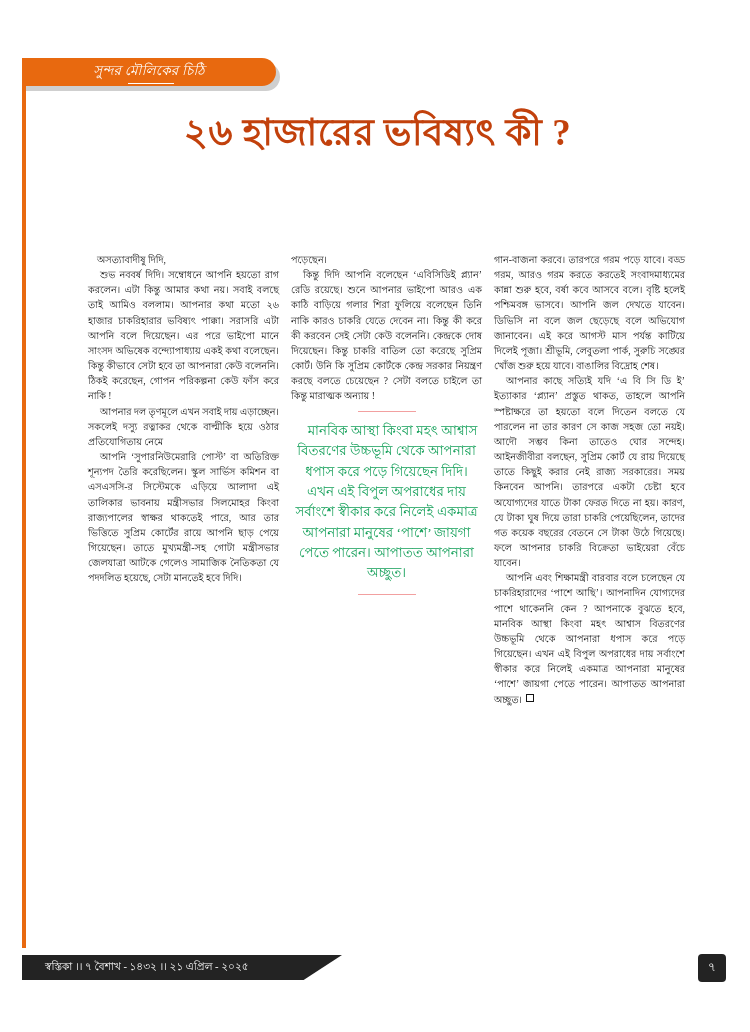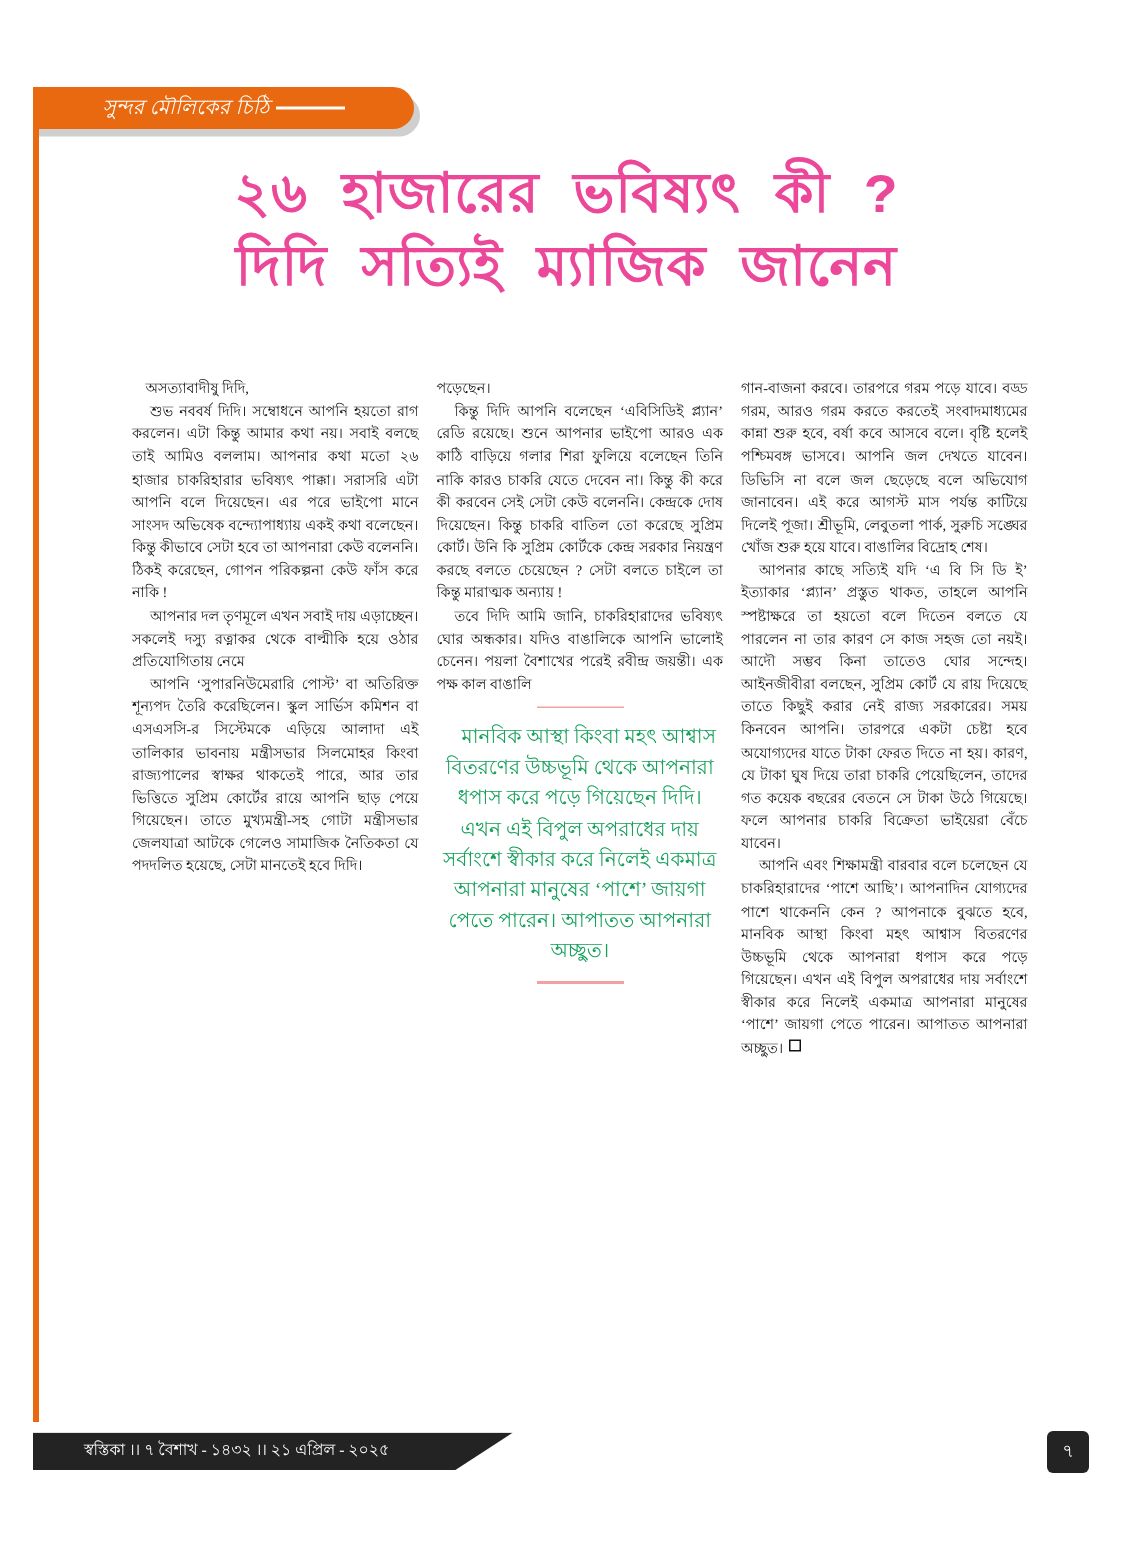--- a/index.html
+++ b/index.html
@@ -51,20 +51,21 @@
     position: absolute;
     left: 0;
     top: 0;
     width: 254px;
     height: 28px;
     background: #e8690f;
     border-radius: 0 16px 16px 0;
     display: flex;
     align-items: center;
     justify-content: center;
+    flex-direction: column;
   }
   .kicker-text {
     color: #ffffff;
     font-size: 13.5px;
     font-style: italic;
     letter-spacing: .2px;
     white-space: nowrap;
     font-family: "Liberation Serif", "DejaVu Serif", serif;
   }
   .kicker-line {
@@ -78,23 +79,23 @@
 
   
   .headline {
     position: absolute;
     left: 70px;
     top: 112px;
     width: 615px;
     text-align: center;
   }
   .headline-line {
-    font-family: Liberation Mono, monospace;
+    font-family: Liberation Serif, serif;
     font-weight: bold;
-    color: #ec4899;
+    color: #c2410c;
     line-height: 1.12;
     letter-spacing: .5px;
     white-space: nowrap;
   }
   .headline-line.l1 { font-size: 37px; }
   .headline-line.l2 { font-size: 37px; margin-top: 8px; }
 
   
   .columns {
     position: absolute;
@@ -161,21 +162,21 @@
     width: 320px;
     height: 25px;
     background: #232323;
     clip-path: polygon(0 0, 100% 0, 88% 100%, 0 100%);
     display: flex;
     align-items: center;
   }
   .footer-text {
     color: #ffffff;
     font-size: 10.5px;
-    padding-left: 34px;
+    padding-left: 23px;
     white-space: nowrap;
     font-family: "Liberation Serif", "DejaVu Serif", serif;
   }
   .page-number {
     position: absolute;
     right: 24px;
     bottom: 50px;
     width: 28px;
     height: 28px;
     background: #232323;
@@ -198,36 +199,34 @@
   <div class="kicker-wrap">
     <div class="kicker-shadow"></div>
     <div class="kicker">
       <span class="kicker-text">সুন্দর মৌলিকের চিঠি</span>
       <span class="kicker-line"></span>
     </div>
   </div>
 
   <div class="headline">
     <div class="headline-line l1">২৬ হাজারের ভবিষ্যৎ কী ?</div>
-    <div class="headline-line l2">দিদি সত্যিই ম্যাজিক জানেন</div>
   </div>
 
   <div class="columns">
 
     <div class="col">
       <p class="salut">অসত্যাবাদীষু দিদি,</p>
       <p>শুভ নববর্ষ দিদি। সম্বোধনে আপনি হয়তো রাগ করলেন। এটা কিন্তু আমার কথা নয়। সবাই বলছে তাই আমিও বললাম। আপনার কথা মতো ২৬ হাজার চাকরিহারার ভবিষ্যৎ পাক্কা। সরাসরি এটা আপনি বলে দিয়েছেন। এর পরে ভাইপো মানে সাংসদ অভিষেক বন্দ্যোপাধ্যায় একই কথা বলেছেন। কিন্তু কীভাবে সেটা হবে তা আপনারা কেউ বলেননি। ঠিকই করেছেন, গোপন পরিকল্পনা কেউ ফাঁস করে নাকি !</p>
       <p>আপনার দল তৃণমূলে এখন সবাই দায় এড়াচ্ছেন। সকলেই দস্যু রত্নাকর থেকে বাল্মীকি হয়ে ওঠার প্রতিযোগিতায় নেমে</p>
       <p>আপনি ‘সুপারনিউমেরারি পোস্ট’ বা অতিরিক্ত শূন্যপদ তৈরি করেছিলেন। স্কুল সার্ভিস কমিশন বা এসএসসি-র সিস্টেমকে এড়িয়ে আলাদা এই তালিকার ভাবনায় মন্ত্রীসভার সিলমোহর কিংবা রাজ্যপালের স্বাক্ষর থাকতেই পারে, আর তার ভিত্তিতে সুপ্রিম কোর্টের রায়ে আপনি ছাড় পেয়ে গিয়েছেন। তাতে মুখ্যমন্ত্রী-সহ গোটা মন্ত্রীসভার জেলযাত্রা আটকে গেলেও সামাজিক নৈতিকতা যে পদদলিত হয়েছে, সেটা মানতেই হবে দিদি।</p>
     </div>
 
     <div class="col">
       <p class="noindent">পড়েছেন।</p>
       <p>কিন্তু দিদি আপনি বলেছেন ‘এবিসিডিই প্ল্যান’ রেডি রয়েছে। শুনে আপনার ভাইপো আরও এক কাঠি বাড়িয়ে গলার শিরা ফুলিয়ে বলেছেন তিনি নাকি কারও চাকরি যেতে দেবেন না। কিন্তু কী করে কী করবেন সেই সেটা কেউ বলেননি। কেন্দ্রকে দোষ দিয়েছেন। কিন্তু চাকরি বাতিল তো করেছে সুপ্রিম কোর্ট। উনি কি সুপ্রিম কোর্টকে কেন্দ্র সরকার নিয়ন্ত্রণ করছে বলতে চেয়েছেন ? সেটা বলতে চাইলে তা কিন্তু মারাত্মক অন্যায় !</p>
-      <p>তবে দিদি আমি জানি, চাকরিহারাদের ভবিষ্যৎ ঘোর অন্ধকার। যদিও বাঙালিকে আপনি ভালোই চেনেন। পয়লা বৈশাখের পরেই রবীন্দ্র জয়ন্তী। এক পক্ষ কাল বাঙালি</p>
       <div class="pq-rule-top"></div>
       <p class="pullquote">মানবিক আস্থা কিংবা মহৎ আশ্বাস বিতরণের উচ্চভূমি থেকে আপনারা ধপাস করে পড়ে গিয়েছেন দিদি। এখন এই বিপুল অপরাধের দায় সর্বাংশে স্বীকার করে নিলেই একমাত্র আপনারা মানুষের ‘পাশে’ জায়গা পেতে পারেন। আপাতত আপনারা অচ্ছুত।</p>
       <div class="pq-rule-bottom"></div>
     </div>
 
     <div class="col">
       <p class="noindent">গান-বাজনা করবে। তারপরে গরম পড়ে যাবে। বড্ড গরম, আরও গরম করতে করতেই সংবাদমাধ্যমের কান্না শুরু হবে, বর্ষা কবে আসবে বলে। বৃষ্টি হলেই পশ্চিমবঙ্গ ভাসবে। আপনি জল দেখতে যাবেন। ডিভিসি না বলে জল ছেড়েছে বলে অভিযোগ জানাবেন। এই করে আগস্ট মাস পর্যন্ত কাটিয়ে দিলেই পূজা। শ্রীভূমি, লেবুতলা পার্ক, সুরুচি সঙ্ঘের খোঁজ শুরু হয়ে যাবে। বাঙালির বিদ্রোহ শেষ।</p>
       <p>আপনার কাছে সত্যিই যদি ‘এ বি সি ডি ই’ ইত্যাকার ‘প্ল্যান’ প্রস্তুত থাকত, তাহলে আপনি স্পষ্টাক্ষরে তা হয়তো বলে দিতেন বলতে যে পারলেন না তার কারণ সে কাজ সহজ তো নয়ই। আদৌ সম্ভব কিনা তাতেও ঘোর সন্দেহ। আইনজীবীরা বলছেন, সুপ্রিম কোর্ট যে রায় দিয়েছে তাতে কিছুই করার নেই রাজ্য সরকারের। সময় কিনবেন আপনি। তারপরে একটা চেষ্টা হবে অযোগ্যদের যাতে টাকা ফেরত দিতে না হয়। কারণ, যে টাকা ঘুষ দিয়ে তারা চাকরি পেয়েছিলেন, তাদের গত কয়েক বছরের বেতনে সে টাকা উঠে গিয়েছে। ফলে আপনার চাকরি বিক্রেতা ভাইয়েরা বেঁচে যাবেন।</p>
       <p><span>আপনি এবং শিক্ষামন্ত্রী বারবার বলে চলেছেন যে চাকরিহারাদের ‘পাশে আছি’। আপনাদিন যোগ্যদের পাশে থাকেননি কেন ? আপনাকে বুঝতে হবে, মানবিক আস্থা কিংবা মহৎ আশ্বাস বিতরণের উচ্চভূমি থেকে আপনারা ধপাস করে পড়ে গিয়েছেন। এখন এই বিপুল অপরাধের দায় সর্বাংশে স্বীকার করে নিলেই একমাত্র আপনারা মানুষের ‘পাশে’ জায়গা পেতে পারেন। আপাতত আপনারা অচ্ছুত।</span><span class="endmark"></span></p>
     </div>

